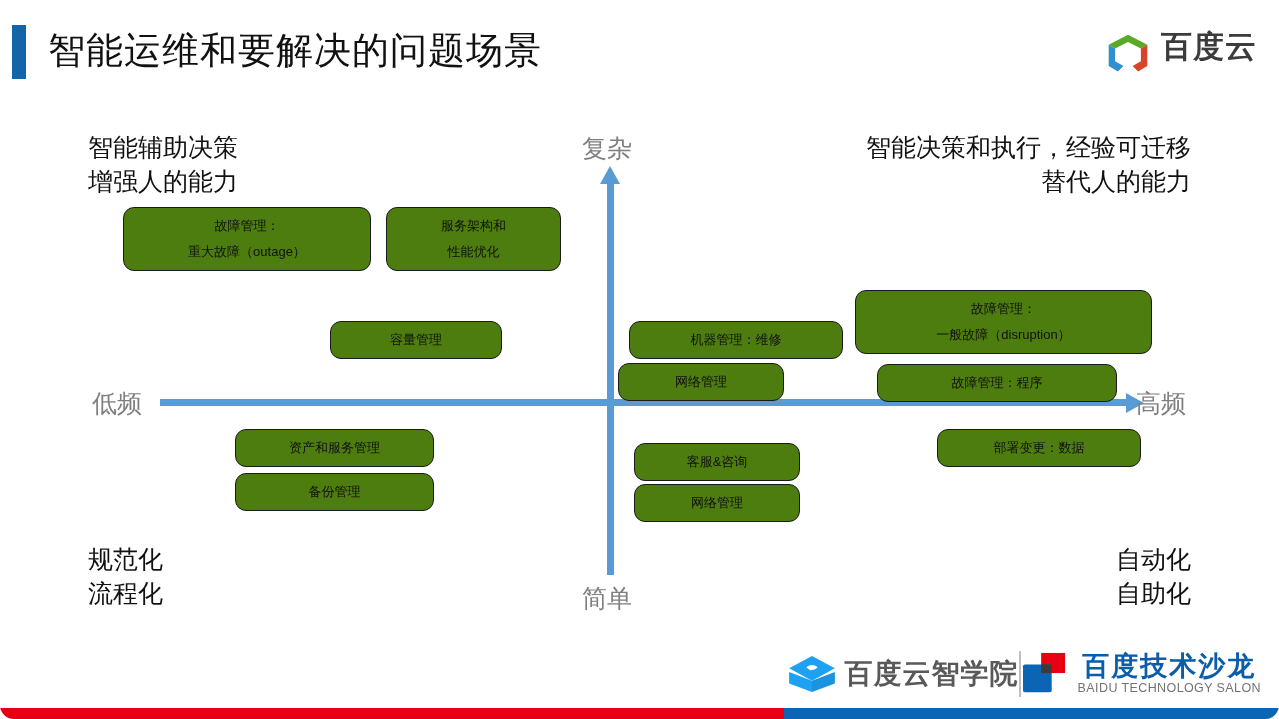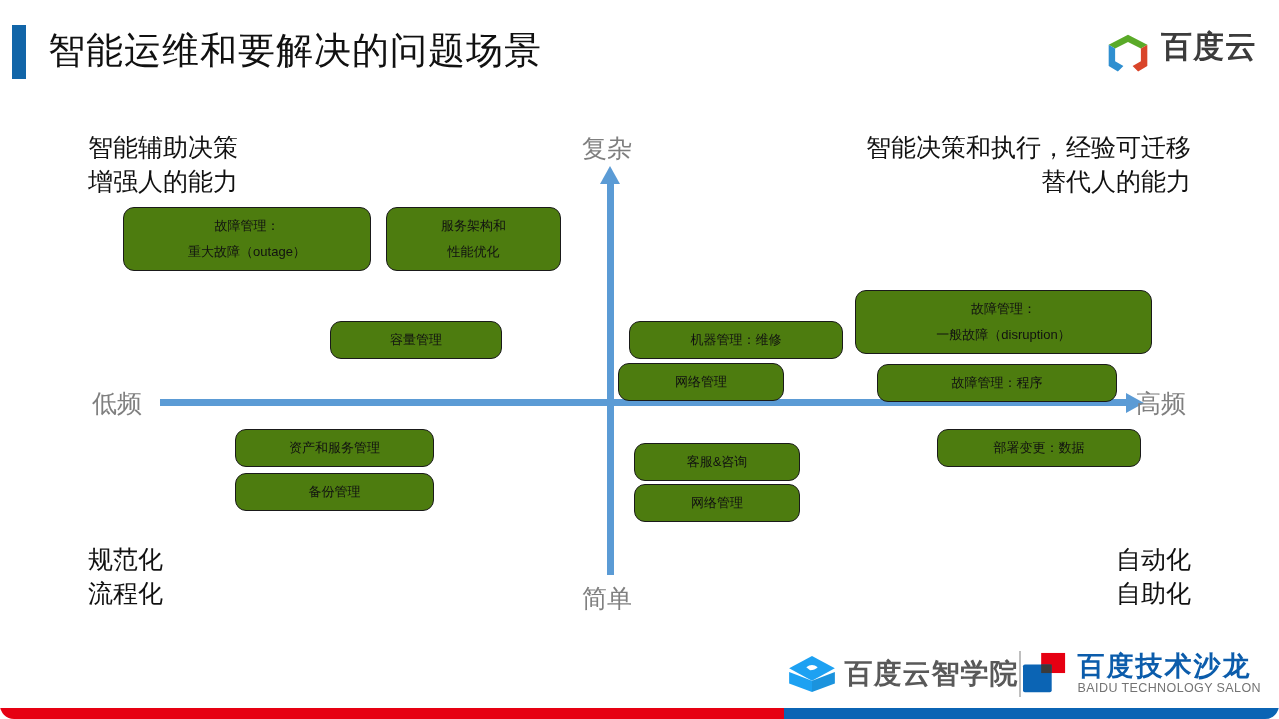--- a/index.html
+++ b/index.html
@@ -134,21 +134,21 @@
   .academy-logo .mark { width: 48px; height: 40px; display: block; }
   .academy-logo .wordmark {
     font-size: 28px;
     font-weight: bold;
     color: #595959;
     letter-spacing: 1px;
     line-height: 1;
     white-space: nowrap;
   }
   .logo-divider { width: 2px; height: 46px; background: #bfbfbf; }
-  .salon-logo { display: flex; align-items: center; gap: 9px; }
+  .salon-logo { display: flex; align-items: center; gap: 9px; text-align: center; }
   .salon-logo .mark { width: 48px; height: 44px; display: block; }
   .salon-logo .text-col { display: flex; flex-direction: column; gap: 2px; }
   .salon-logo .wordmark {
     font-size: 27px;
     font-weight: bold;
     color: #0b5cab;
     letter-spacing: 2px;
     line-height: 1;
     white-space: nowrap;
   }

